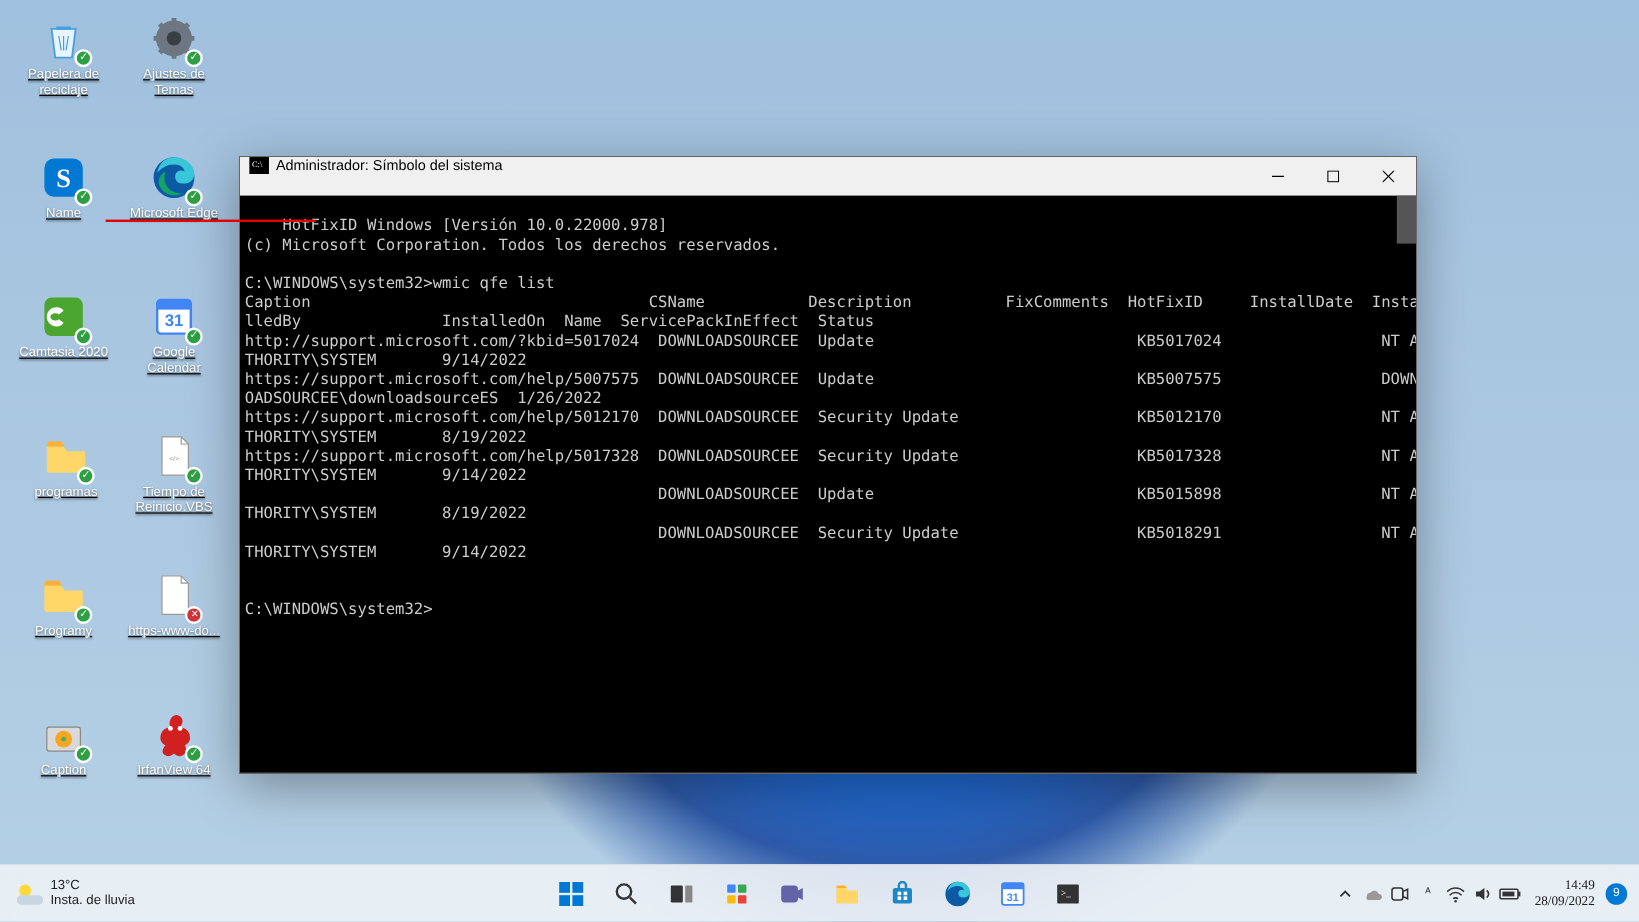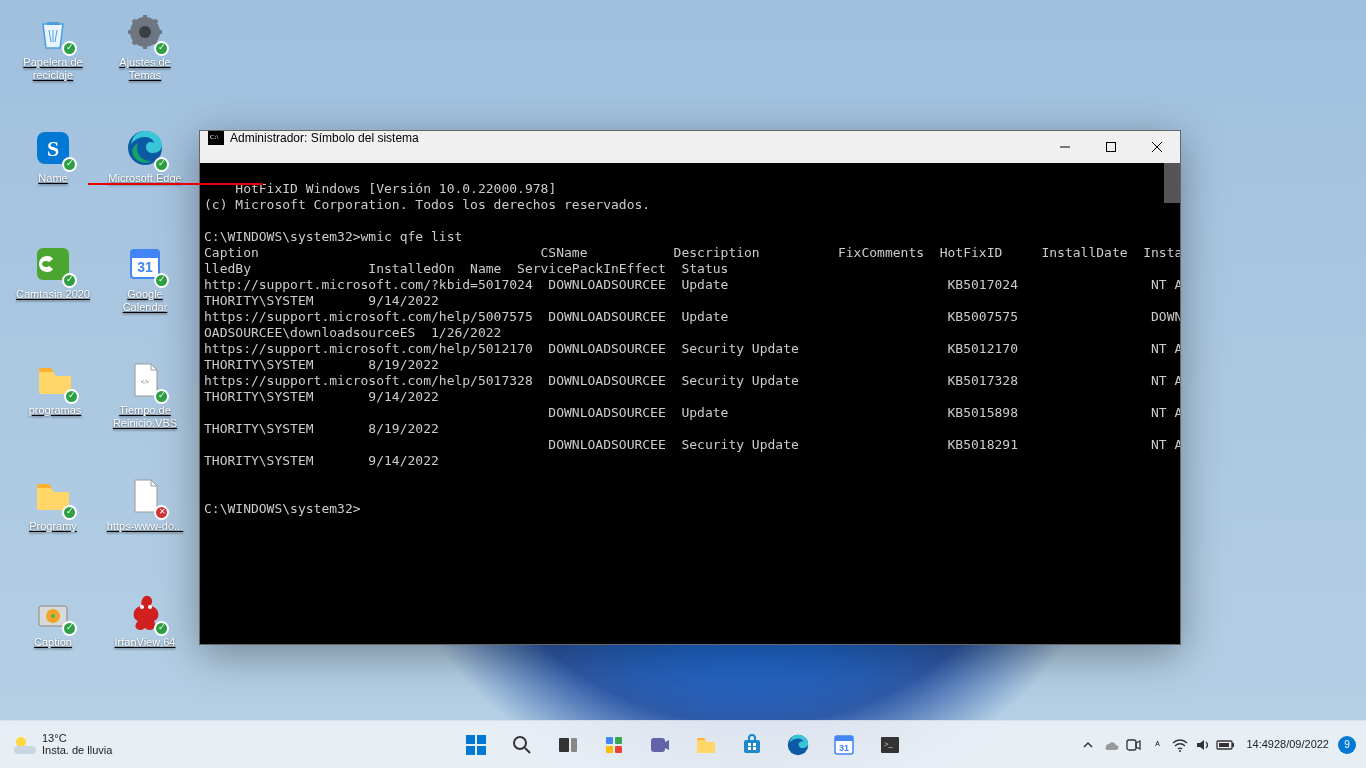--- a/index.html
+++ b/index.html
@@ -130,21 +130,21 @@
     display:flex;
     align-items:center;
   }
   .weather{display:flex;align-items:flex-start;gap:4px;margin-left:12px;cursor:pointer;}
   .weather-ico{width:26px;height:26px;}
   .weather-txt{display:flex;flex-direction:column;font-size:11px;color:#222;line-height:1.1;}
   .center-icons{position:absolute;left:50%;transform:translateX(-50%);display:flex;gap:6px;}
   .tb-ico{width:40px;height:40px;display:flex;align-items:center;justify-content:center;border-radius:4px;cursor:pointer;}
   .tray{margin-left:auto;display:flex;align-items:center;gap:1px;margin-right:10px;font-size:11px;color:#222;}
   .tray-ico{width:22px;height:40px;display:flex;align-items:center;justify-content:center;cursor:pointer;}
-  .clock{display:flex;flex-direction:row;margin-left:8px;line-height:1.15;cursor:pointer;}
+  .clock{display:flex;flex-direction:column;align-items:flex-end;margin-left:8px;line-height:1.15;cursor:pointer;font-family:Liberation Serif, serif;}
   .notif-badge{width:18px;height:18px;background:#0078d4;color:#fff;border-radius:50%;display:flex;align-items:center;justify-content:center;font-size:10px;margin-left:8px;cursor:pointer;}
   svg{display:block;}
 </style>
 </head>
 <body>
 
 <div class="wallpaper"></div>
 <div class="bloom"></div>
 
 <div class="desktop-icon" style="left:14px;top:10px">

